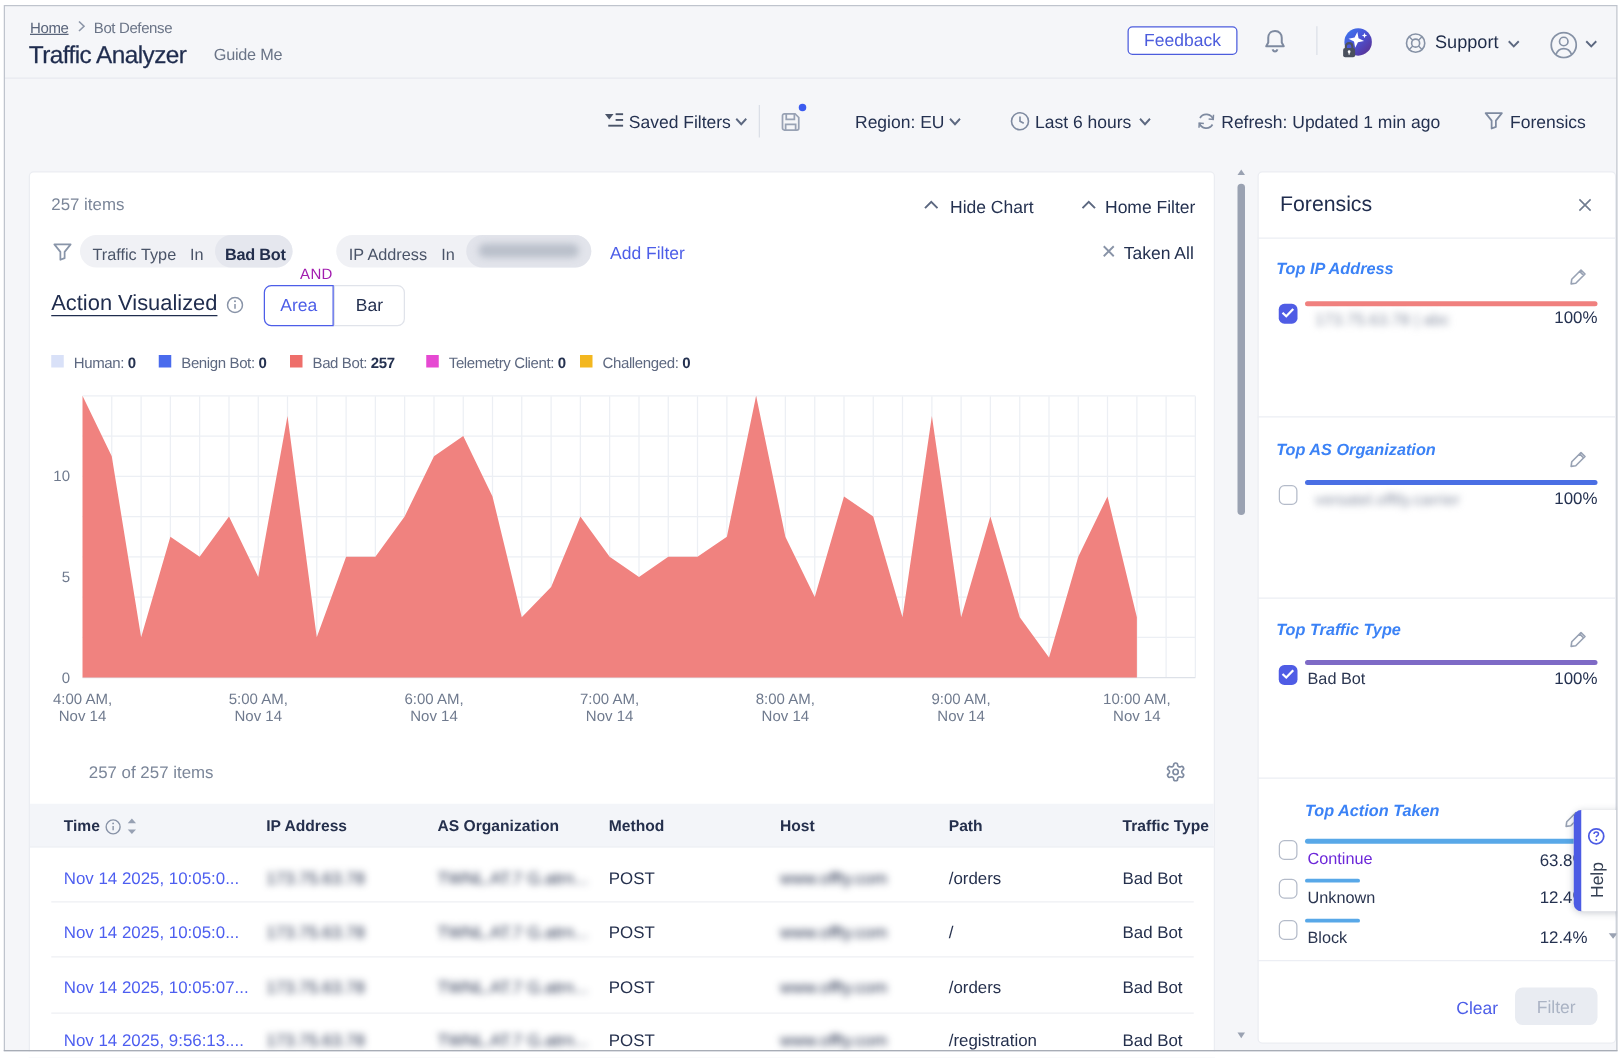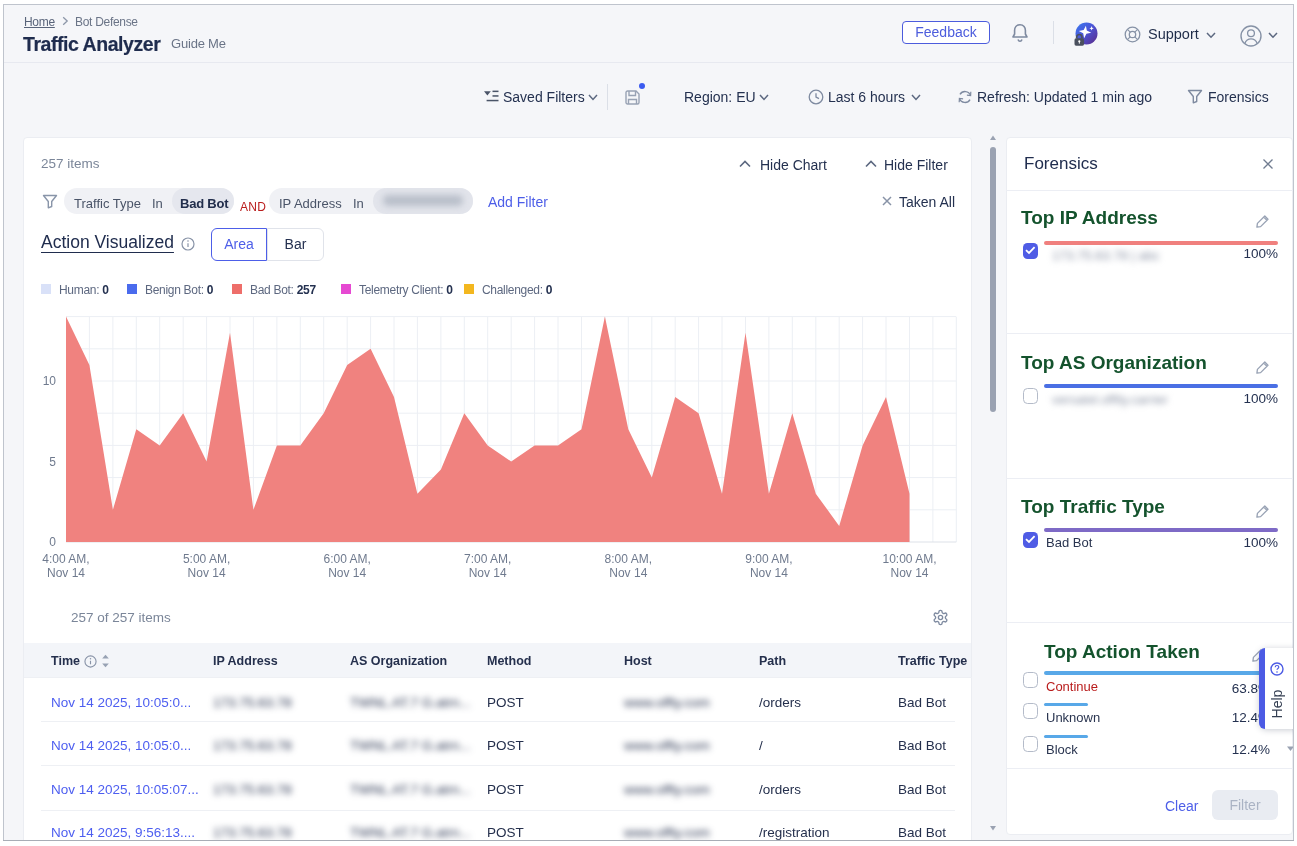--- a/index.html
+++ b/index.html
@@ -6,21 +6,21 @@
 html,body { width:1297px; height:846px; overflow:hidden; background:#fff;
   font-family:"Liberation Sans", sans-serif; }
 .abs { position:absolute; }
 #bg { position:absolute; left:4px; top:5px; width:1289px; height:836px; background:#f5f6f9; }
 .gray { color:#717c90; }
 .link { color:#4d5ee8; }
 #card { position:absolute; left:23px; top:137px; width:949px; height:709px;
   background:#fff; border:1px solid #ebedf2; border-radius:4px 4px 0 0; }
 #panel { position:absolute; left:1006px; top:137px; width:287px; height:698px;
   background:#fff; border:1px solid #ebedf2; border-radius:4px; }
-.sec-title { position:absolute; font-size:19px; font-weight:bold; color:#14532d; }
+.sec-title { position:absolute; font-size:13px; font-weight:bold; color:#3b82f6;font-style:italic; }
 .pct { position:absolute; font-size:13.5px; color:#243150; text-align:right; width:44px; }
 .bar { position:absolute; height:3.5px; border-radius:2px; }
 .cb { position:absolute; width:15.5px; height:15.5px; border-radius:4.5px; }
 .cb.on { background:#4f5ce5; }
 .cb.off { background:#fff; border:1.5px solid #b4bbc9; }
 .divider { position:absolute; width:287px; height:1px; background:#eceef4; }
 .blurt { filter:blur(3px); color:#8b93a5; }
 .th { position:absolute; font-size:12.5px; font-weight:bold; color:#25304d; top:654px; }
 .td { position:absolute; font-size:13.5px; color:#25304d; }
 .trow-border { position:absolute; width:948px; height:1px; background:#eef0f4; }
@@ -31,21 +31,21 @@
 </head>
 <body>
 <div id="bg"></div>
 
 <div class="abs" style="left:4px;top:62px;width:1289px;height:1px;background:#e7e9f0"></div>
 <div class="abs gray" style="left:24px;top:15px;font-size:12px;letter-spacing:-0.3px"><span style="color:#59647a;text-decoration:underline">Home</span></div>
 <svg class="iconsvg" style="left:60px;top:16px" width="10" height="10" viewBox="0 0 10 10">
     <path d="M3.2 1.2 L7.2 5 L3.2 8.8" fill="none" stroke="#8c96a8" stroke-width="1.3"></path>
   </svg>
 <div class="abs" style="left:75px;top:15px;font-size:12px;letter-spacing:-0.3px;color:#6a7487">Bot Defense</div>
-<div class="abs" style="left:23px;top:33px;font-size:19.5px;font-weight:700;letter-spacing:-0.45px;color:#1f2c4e;-webkit-text-stroke:0.2px #1f2c4e">Traffic Analyzer</div>
+<div class="abs" style="left:23px;top:33px;font-size:19.5px;font-weight:400;letter-spacing:-0.45px;color:#1f2c4e;-webkit-text-stroke:0.2px #1f2c4e">Traffic Analyzer</div>
 <div class="abs" style="left:171px;top:36px;font-size:13px;letter-spacing:-0.2px;color:#6a7487">Guide Me</div>
 
 <div class="abs" style="left:902px;top:21px;width:88px;height:23px;border:1px solid #4c5cdd;border-radius:4px;color:#4c5cdd;font-size:14px;text-align:center;line-height:21px;background:#fff">Feedback</div>
 <svg class="iconsvg" style="left:1009px;top:22px" width="22" height="22" viewBox="0 0 22 22" fill="none" stroke="#7e8aa0" stroke-width="1.6">
   <path d="M11 2.8 C7.4 2.8 5.6 5.4 5.6 8.2 L5.6 12 L4 15 L18 15 L16.4 12 L16.4 8.2 C16.4 5.4 14.6 2.8 11 2.8 Z" stroke-linejoin="round"></path>
   <path d="M9 17.5 C9.4 18.6 10.1 19.2 11 19.2 C11.9 19.2 12.6 18.6 13 17.5"></path>
 </svg>
 <div class="abs" style="left:1053px;top:21px;width:1px;height:23px;background:#dbdfe7"></div>
 
 <svg class="iconsvg" style="left:1074px;top:22px" width="26" height="26" viewBox="0 0 26 26">
@@ -129,31 +129,31 @@
 <div id="card"></div>
 
 <div class="abs" style="left:41px;top:156px;font-size:13.5px;color:#7b8699">257 items</div>
 <svg class="iconsvg" style="left:738px;top:159px" width="14" height="10" viewBox="0 0 14 10">
     <path d="M2 7.5 L7 2.5 L12 7.5" fill="none" stroke="#5c6880" stroke-width="1.6"></path>
   </svg>
 <div class="abs tb" style="left:760px;top:157px">Hide Chart</div>
 <svg class="iconsvg" style="left:864px;top:159px" width="14" height="10" viewBox="0 0 14 10">
     <path d="M2 7.5 L7 2.5 L12 7.5" fill="none" stroke="#5c6880" stroke-width="1.6"></path>
   </svg>
-<div class="abs tb" style="left:884px;top:157px">Hide Filter</div>
+<div class="abs tb" style="left:884px;top:157px">Home Filter</div>
 
 <svg class="iconsvg" style="left:42px;top:194px" width="16" height="15" viewBox="0 0 16 15" fill="none" stroke="#8995a9" stroke-width="1.4">
   <path d="M1.5 1.5 L14.5 1.5 L9.7 7.5 L9.7 12.5 L6.3 13.8 L6.3 7.5 Z" stroke-linejoin="round"></path>
 </svg>
 <div class="abs" style="left:64px;top:188px;height:26px;background:#f0f1f5;border-radius:13px;width:170px"></div>
 <div class="abs" style="left:74px;top:196px;font-size:13px;color:#4a5468">Traffic Type</div>
 <div class="abs" style="left:152px;top:196px;font-size:13px;color:#4a5468">In</div>
 <div class="abs" style="left:172px;top:188px;height:26px;width:62px;background:#e5e7ee;border-radius:13px"></div>
 <div class="abs" style="left:180px;top:196px;font-size:13px;font-weight:bold;letter-spacing:-0.2px;color:#222e4c">Bad Bot</div>
-<div class="abs" style="left:240px;top:200px;font-size:12px;color:#b91c1c;letter-spacing:0.3px">AND</div>
+<div class="abs" style="left:240px;top:212px;font-size:12px;color:#a21caf;letter-spacing:0.3px">AND</div>
 <div class="abs" style="left:269px;top:188px;height:26px;background:#f0f1f5;border-radius:13px;width:204px"></div>
 <div class="abs" style="left:279px;top:196px;font-size:13px;color:#4a5468">IP Address</div>
 <div class="abs" style="left:353px;top:196px;font-size:13px;color:#4a5468">In</div>
 <div class="abs" style="left:373px;top:188px;height:26px;width:100px;background:#e2e4eb;border-radius:13px;overflow:hidden">
   <div style="margin:7px 10px;height:11px;border-radius:5px;background:#b9bfca;filter:blur(3px)"></div>
 </div>
 <div class="abs link" style="left:488px;top:194px;font-size:14px">Add Filter</div>
 <svg class="iconsvg" style="left:881px;top:195px" width="12" height="12" viewBox="0 0 12 12">
     <path d="M2 2 L10 10 M10 2 L2 10" stroke="#8893a7" stroke-width="1.5"></path>
   </svg>
@@ -358,21 +358,21 @@
 <div class="abs" style="left:1046px;top:535px;font-size:13px;color:#2a3550">Bad Bot</div>
 <div class="pct" style="left:1234px;top:535px">100%</div>
 <div class="divider" style="left:1006px;top:622px"></div>
 
 <div class="sec-title" style="left:1044px;top:641px">Top Action Taken</div>
 <svg class="iconsvg pencil" style="left:1251px;top:647px" width="16" height="16" viewBox="0 0 16 16" fill="none" stroke="#98a2b4" stroke-width="1.3">
   <path d="M9.8 3 L13 6.2 L5.6 13.6 L1.9 14.1 L2.4 10.4 Z M8.7 4.1 L11.9 7.3" stroke-linejoin="round"></path>
 </svg>
 <div class="cb off" style="left:1022.5px;top:672px"></div>
 <div class="bar" style="left:1044px;top:671px;width:234px;background:#58a8e8"></div>
-<div class="abs" style="left:1046px;top:679px;font-size:13px;color:#b91c1c">Continue</div>
+<div class="abs" style="left:1046px;top:679px;font-size:13px;color:#6d28d9">Continue</div>
 <div class="pct" style="left:1226px;top:681px">63.8%</div>
 <div class="cb off" style="left:1022.5px;top:703px"></div>
 <div class="bar" style="left:1044px;top:702.5px;width:44px;background:#58a8e8"></div>
 <div class="abs" style="left:1046px;top:710px;font-size:13px;color:#2a3550">Unknown</div>
 <div class="pct" style="left:1226px;top:710px">12.4%</div>
 <div class="cb off" style="left:1022.5px;top:736px"></div>
 <div class="bar" style="left:1044px;top:734.5px;width:44px;background:#58a8e8"></div>
 <div class="abs" style="left:1046px;top:742px;font-size:13px;color:#2a3550">Block</div>
 <div class="pct" style="left:1226px;top:742px">12.4%</div>
 <svg class="iconsvg" style="left:1286px;top:745px" width="9" height="7" viewBox="0 0 9 7">

